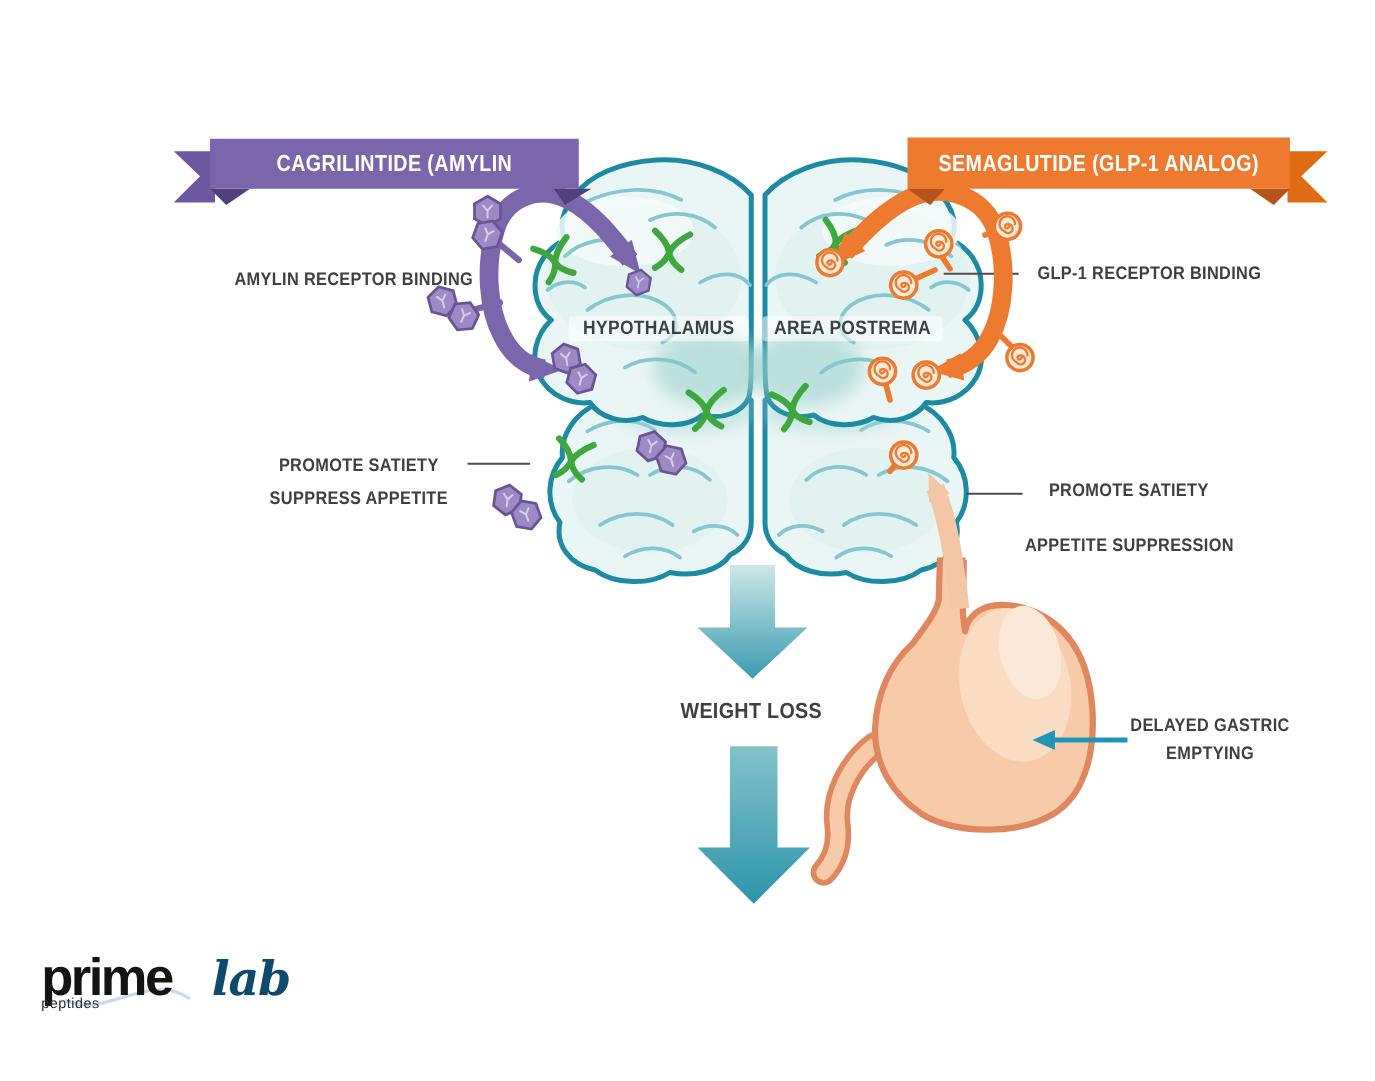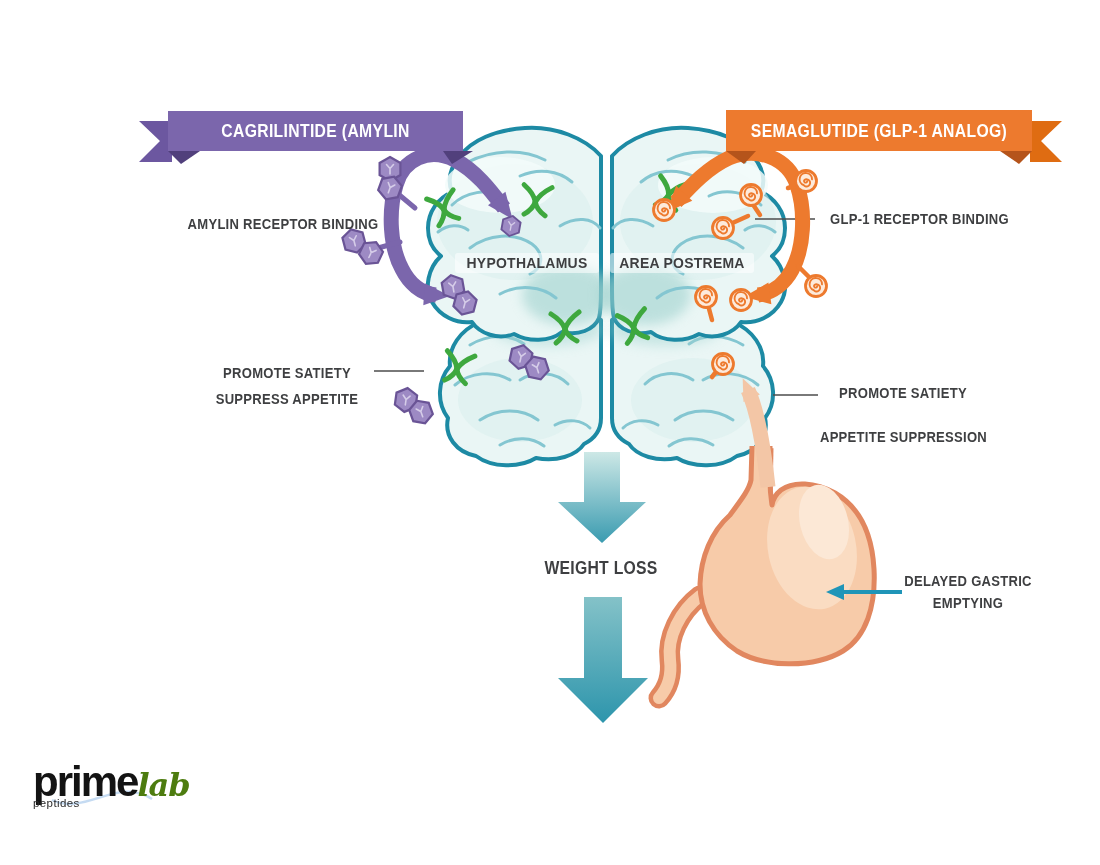--- a/index.html
+++ b/index.html
@@ -12,22 +12,22 @@
   .banner-text{position:absolute;z-index:3;color:#fff;font-weight:bold;font-size:18.5px;
        text-align:center;transform:scaleX(.85);letter-spacing:.4px;}
   .region{background:rgba(255,255,255,.55);border-radius:3px;padding:2px 4px;}
   #outcome-box{position:absolute;z-index:2;left:423px;top:734px;width:358px;height:69px;
        border:3px solid #2e9ab8;background:#fff;display:flex;align-items:center;justify-content:center;}
   #outcome-box .inner{font-weight:bold;font-size:14.5px;line-height:23px;color:#474747;
        text-align:center;transform:scaleX(.92);letter-spacing:.3px;}
   #logo{position:absolute;z-index:2;left:33px;top:758px;width:172px;}
   .logo-prime{font-weight:bold;font-size:42px;color:#131313;letter-spacing:-2px;
        font-family:"Liberation Sans",sans-serif;}
-  .logo-lab{font-style:italic;font-weight:bold;font-size:32px;color:#4d7c0f;letter-spacing:-1px;
-       font-family:"DejaVu Serif",serif;}
+  .logo-lab{font-style:italic;font-weight:bold;font-size:38px;color:#0c4a6e;letter-spacing:-1px;
+       font-family:"DejaVu Serif",serif;margin-left:32px;}
   .logo-sub{text-align:left;font-size:11.5px;color:#2b2b2b;margin-top:-9px;padding-right:4px;
        letter-spacing:.4px;}
 </style>
 </head>
 <body>
 
 <div id="canvas">
 
 <svg id="art" width="1100" height="865" viewBox="0 0 1100 865">
   <defs>

